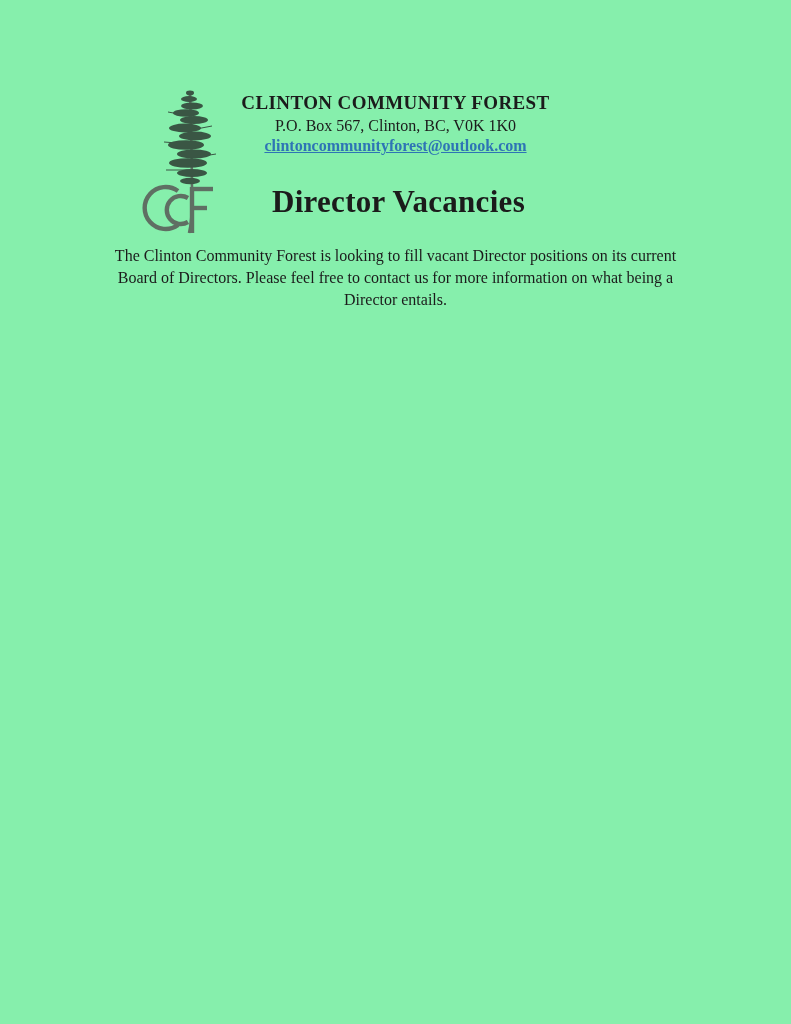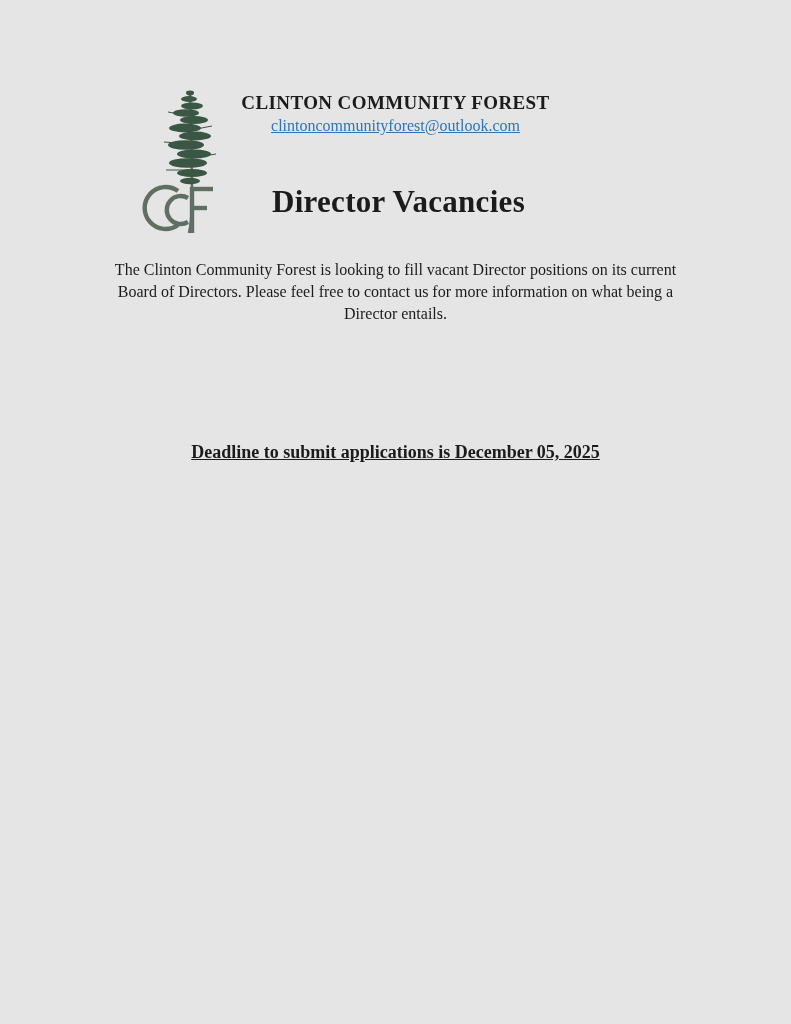--- a/index.html
+++ b/index.html
@@ -4,21 +4,21 @@
 <style>
   html, body {
     margin: 0;
     padding: 0;
     background: #ffffff;
   }
   .page {
     position: relative;
     width: 791px;
     height: 1024px;
-    background: #e5e5e5;
+    background: #86efac;
     font-family: "Liberation Serif", "DejaVu Serif", serif;
     color: #1b1b1b;
     overflow: hidden;
   }
   .logo {
     position: absolute;
     left: 142px;
     top: 86px;
     width: 92px;
     height: 148px;
@@ -38,20 +38,21 @@
   }
   .addr {
     font-size: 16px;
     line-height: 19px;
     margin: 0;
   }
   .email-row {
     margin-top: 1px;
     font-size: 16px;
     line-height: 19px;
+    font-weight: bold;
   }
   .email-row a {
     color: #2e74b5;
     text-decoration: underline;
     cursor: pointer;
   }
   .doc-title {
     position: absolute;
     top: 184px;
     left: 3px;
@@ -66,21 +67,21 @@
     position: absolute;
     top: 243px;
     left: 50%;
     transform: translateX(-50%);
     width: 600px;
     text-align: center;
     font-size: 16px;
     line-height: 22px;
   }
   .body-block p {
-    margin: 16px 0 22px 0;
+    margin: 2px 0 22px 0;
   }
   .deadline {
     position: absolute;
     top: 442px;
     left: 0;
     width: 100%;
     text-align: center;
     font-size: 18px;
     font-weight: bold;
     text-decoration: underline;
@@ -123,26 +124,26 @@
       <path d="M36,105 A21,21 0 1 0 36,139"></path>
       <path d="M46,112 A14,14 0 1 0 46,136"></path>
       <path d="M50,101 L50,147"></path>
       <path d="M50,103 L71,103"></path>
       <path d="M50,122 L65,122"></path>
     </g>
   </svg>
 
   <div class="header-block">
     <p class="org-name">CLINTON COMMUNITY FOREST</p>
+    <p class="addr">P.O. Box 567, Clinton, BC, V0K 1K0</p>
     <div class="email-row">
       <a>clintoncommunityforest@outlook.com</a>
     </div>
   </div>
 
   <h1 class="doc-title">Director Vacancies</h1>
 
   <div class="body-block">
     <p>The Clinton Community Forest is looking to fill vacant Director positions on its current Board of Directors. Please feel free to contact us for more information on what being a Director entails.</p>
   </div>
 
-  <p class="deadline">Deadline to submit applications is December 05, 2025</p>
 
 </div>
 
 </body></html>

